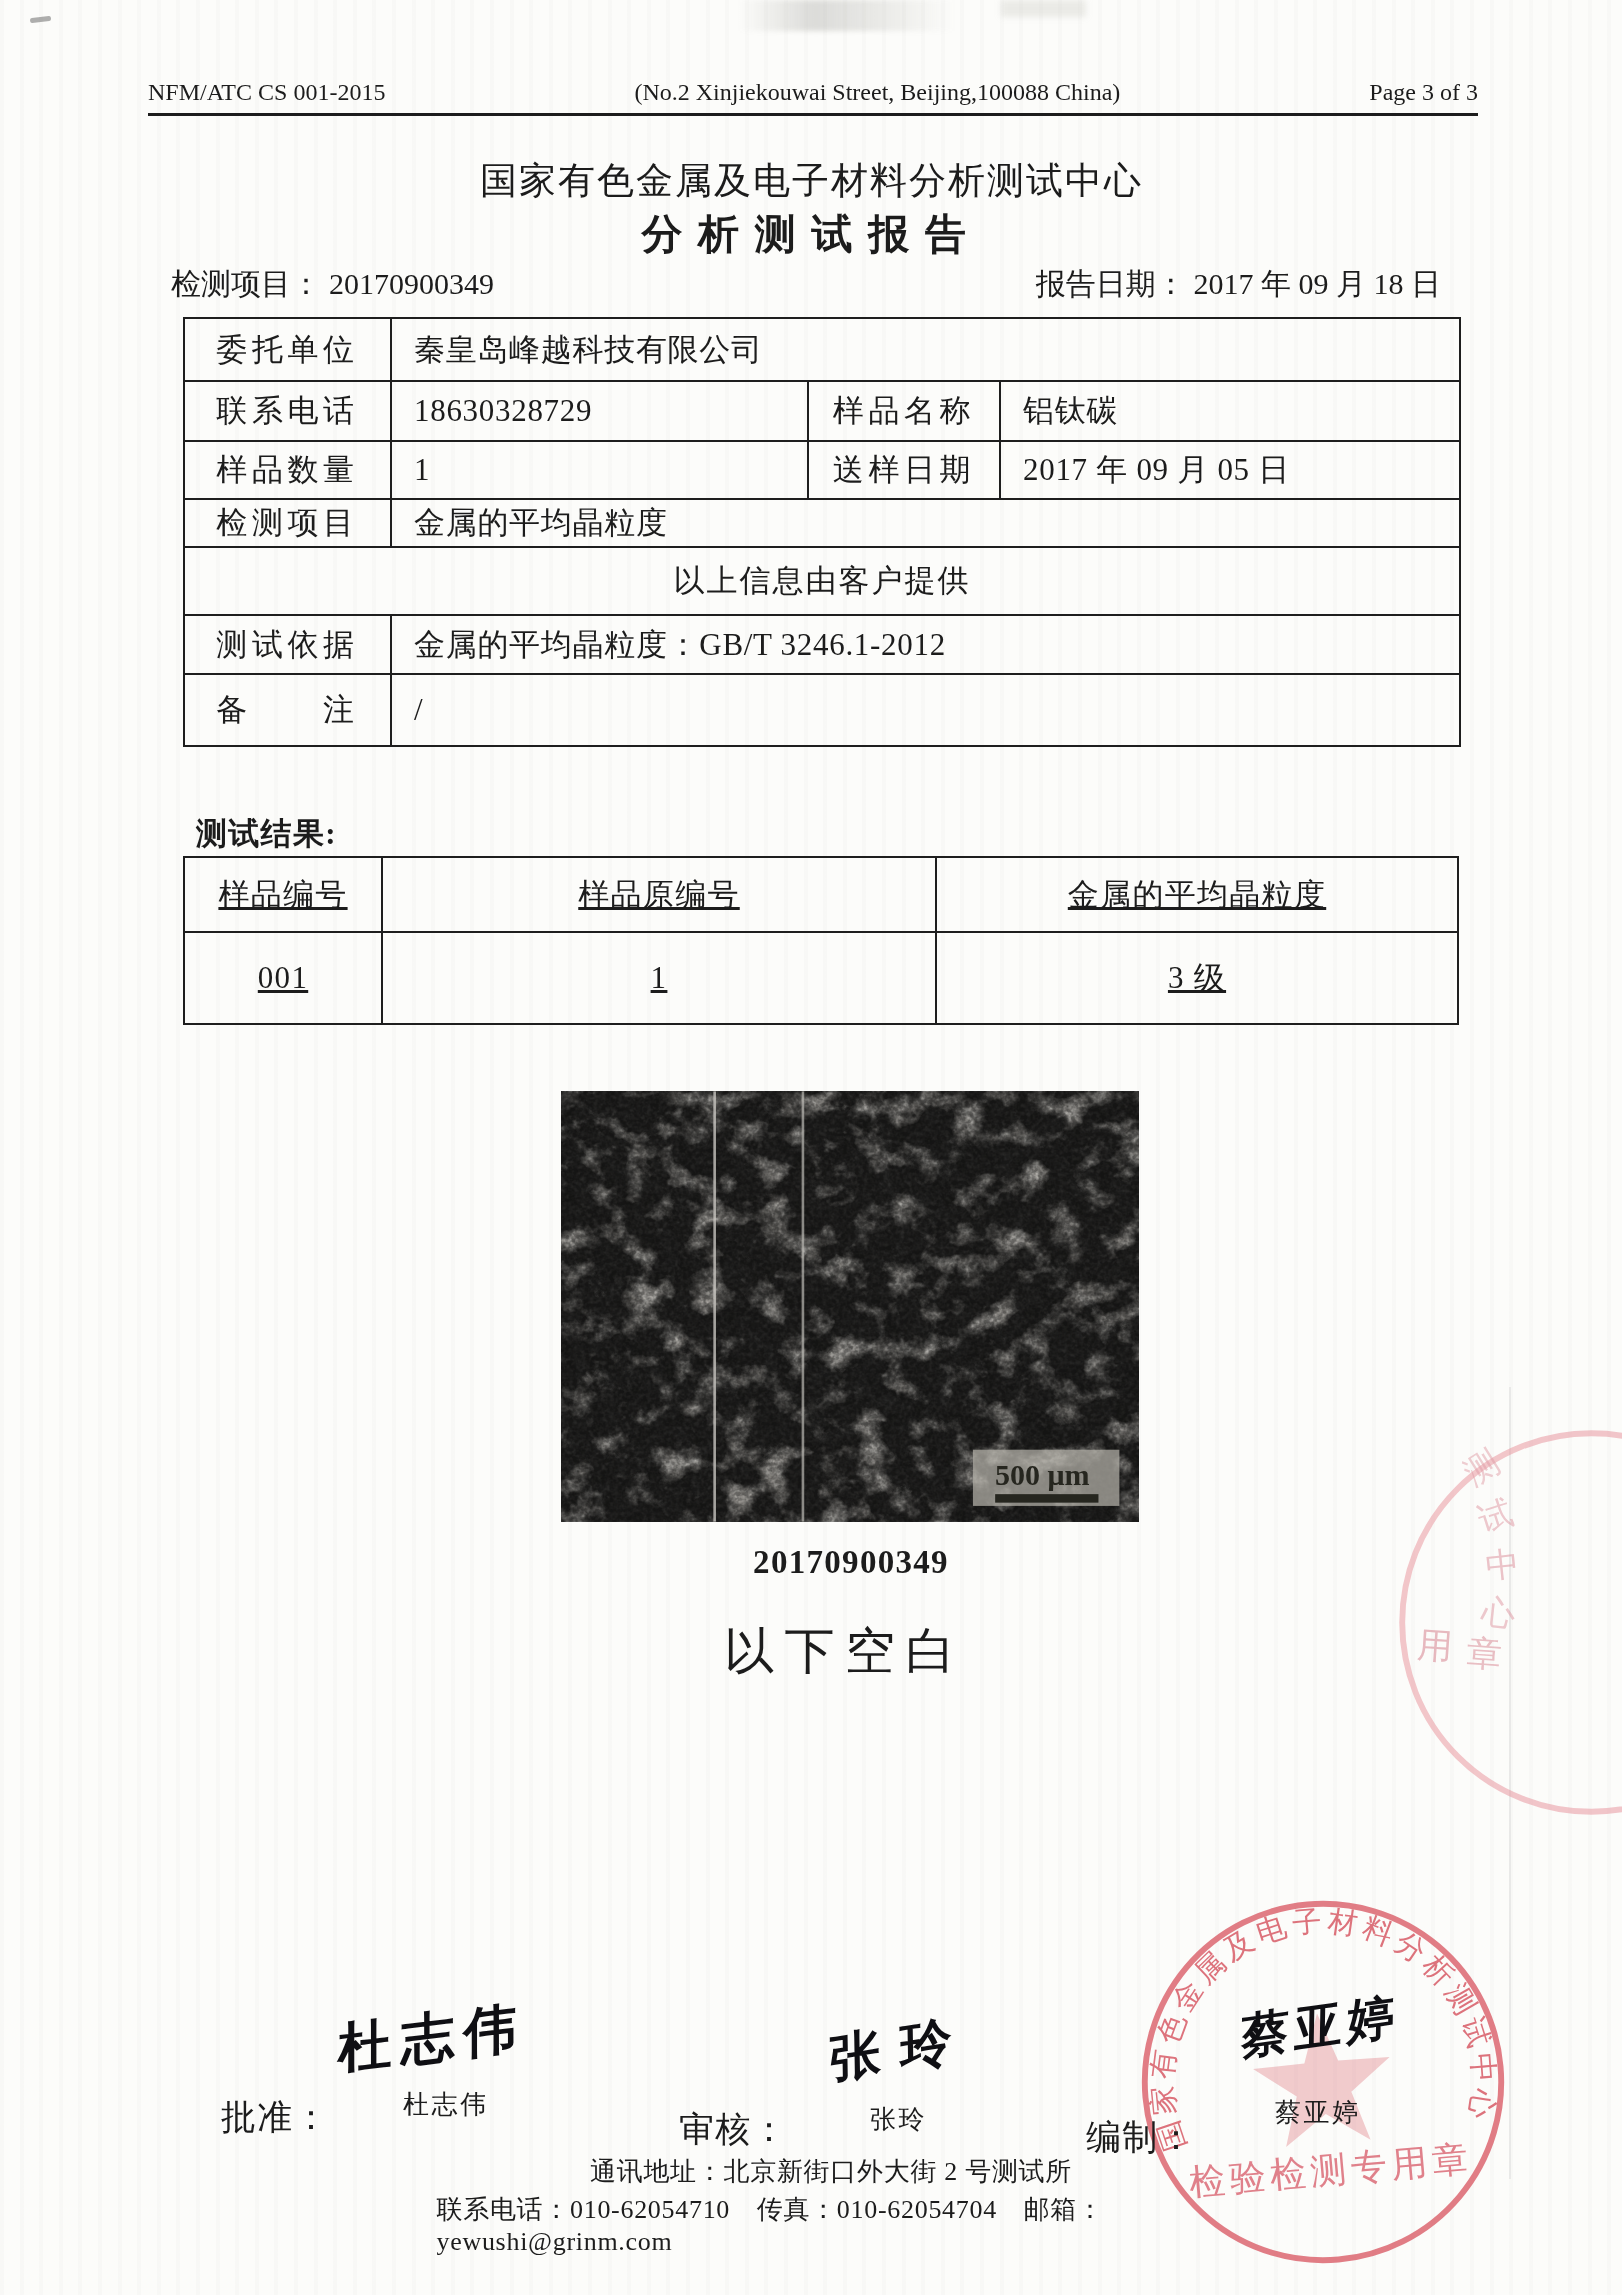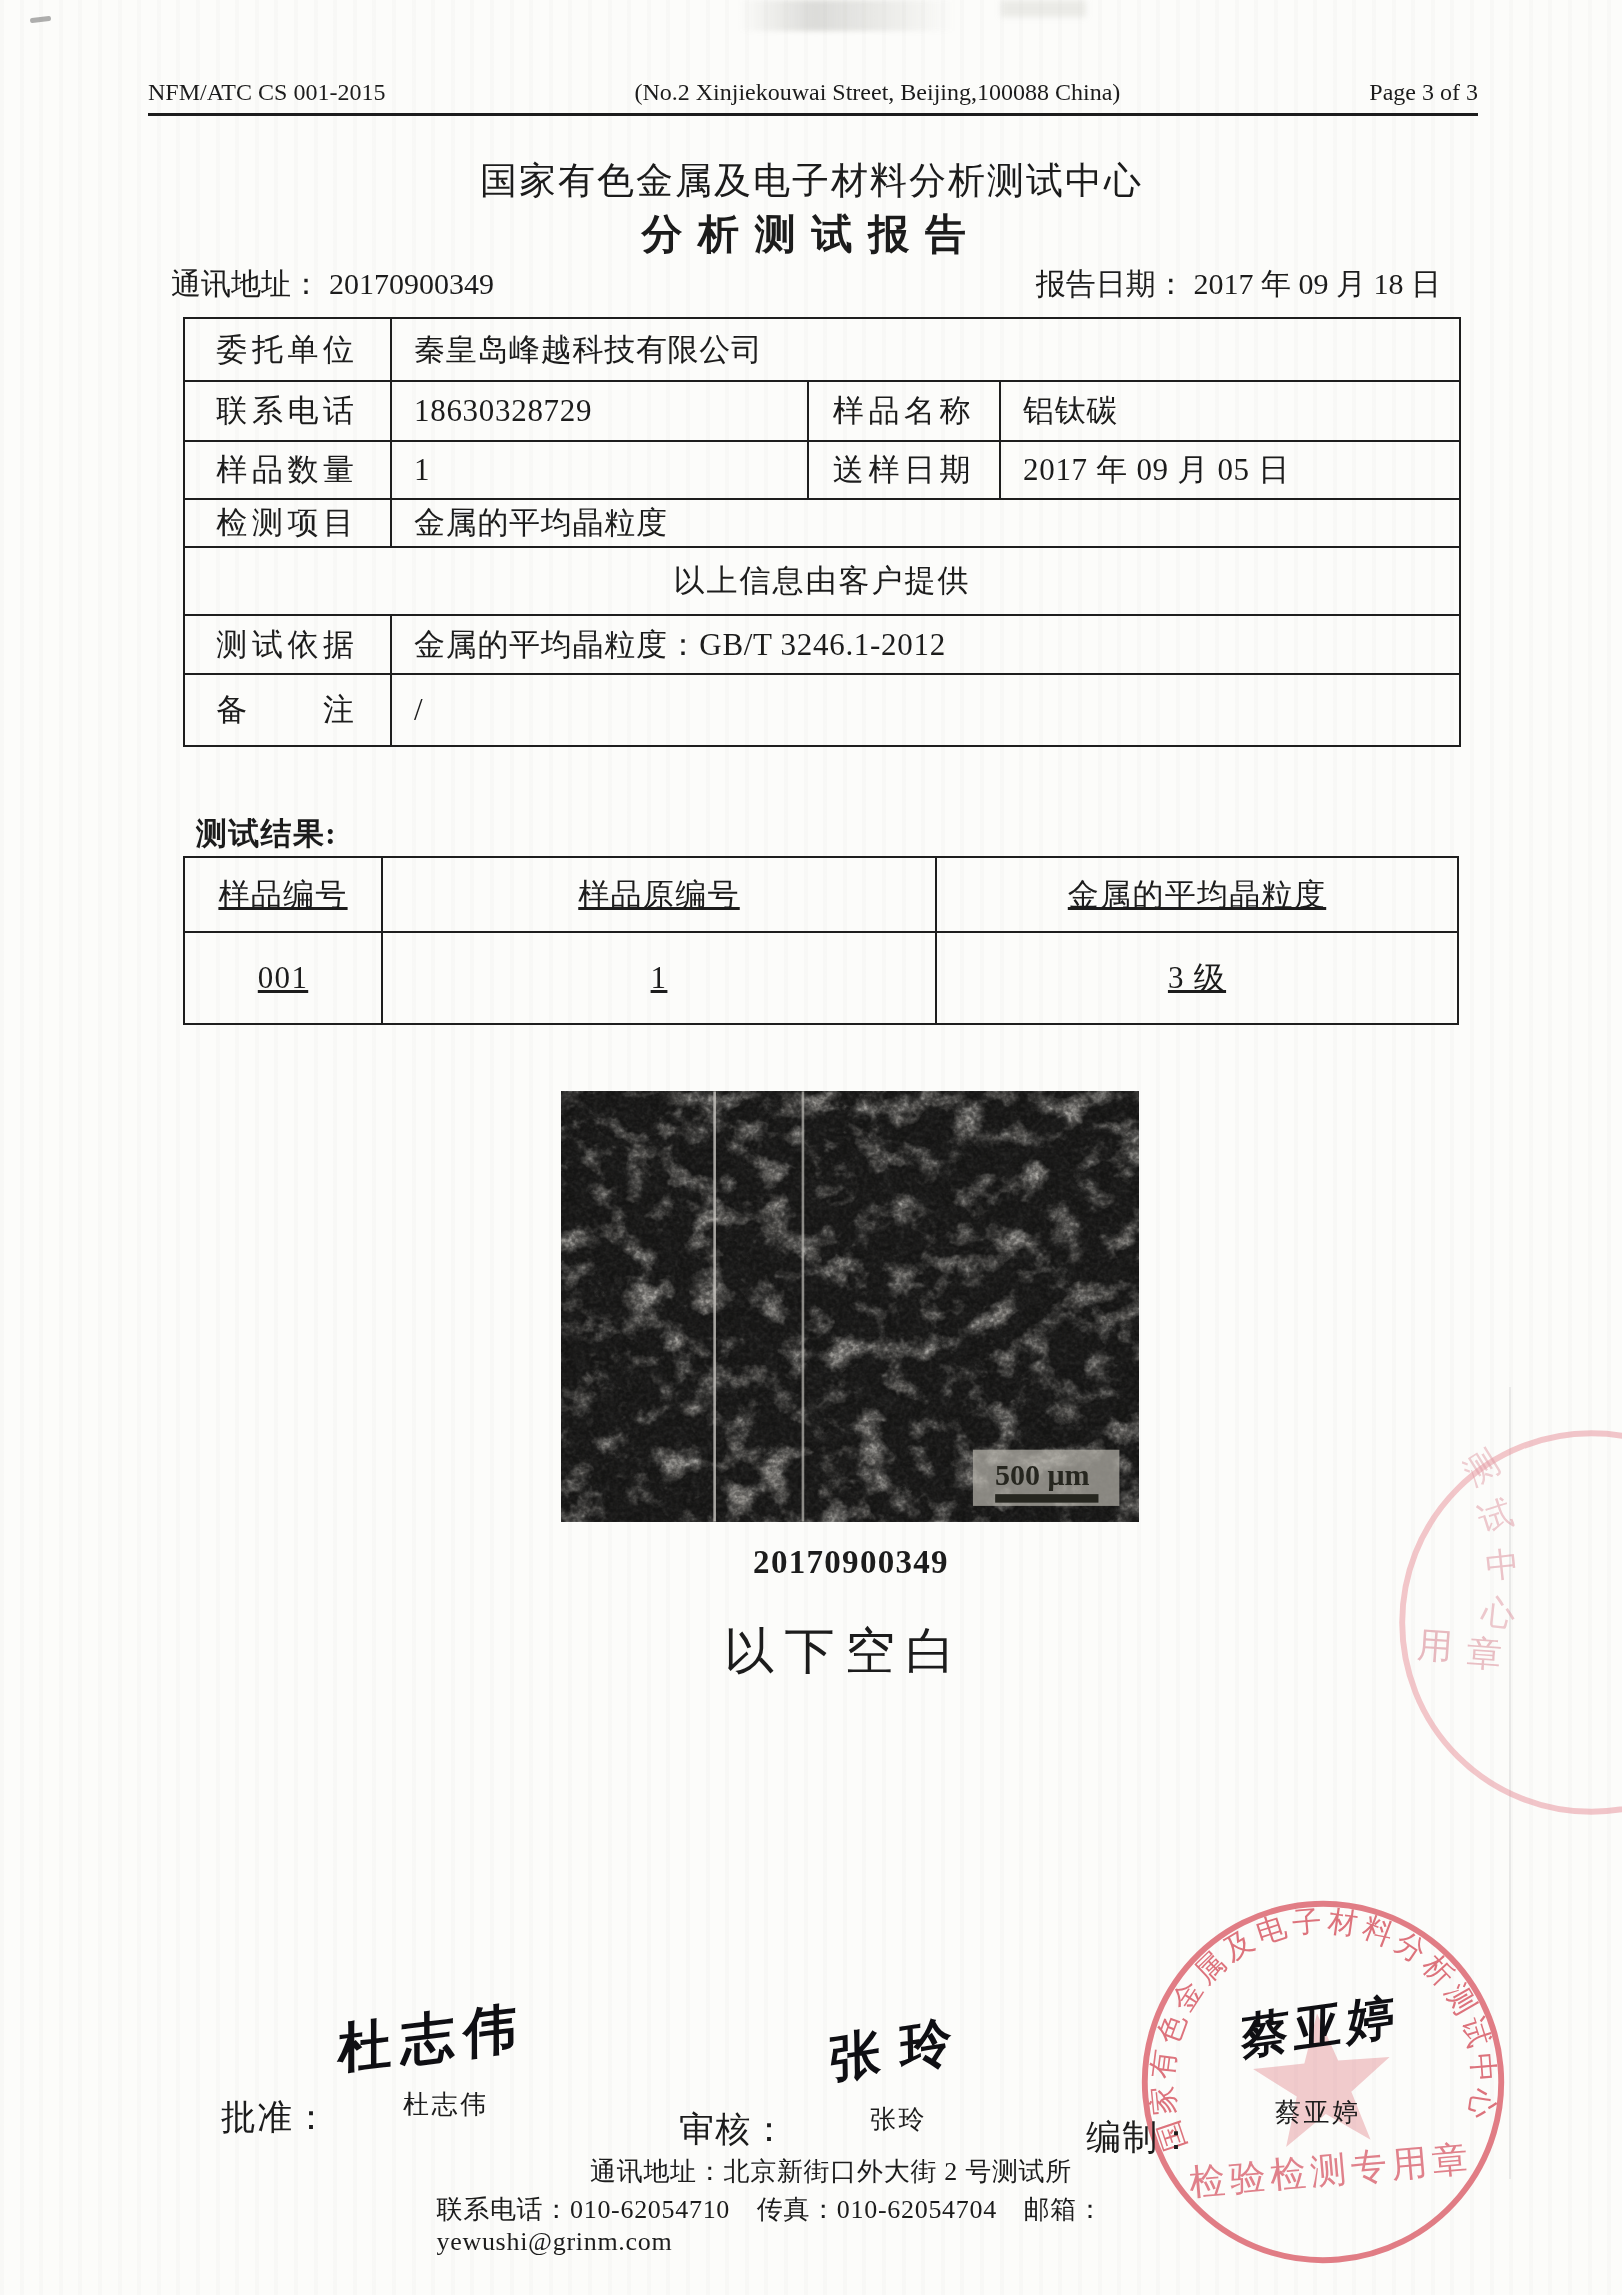--- a/index.html
+++ b/index.html
@@ -83,21 +83,21 @@
     <span>NFM/ATC CS 001-2015</span>
     <span>(No.2 Xinjiekouwai Street, Beijing,100088 China)</span>
     <span>Page 3 of 3</span>
   </div>
 
   <div class="abs org-title">国家有色金属及电子材料分析测试中心</div>
   <div class="abs report-title">分析测试报告</div>
 
   <div class="meta">
     <div>
-      <span>通讯地址：</span><span>20170900349</span>
+      <span>检测项目：</span><span>20170900349</span>
     </div>
     <div>
       <span>报告日期：</span><span>2017 年 09 月 18 日</span>
     </div>
   </div>
 
   <table class="doc info">
     <colgroup>
         <col style="width:207px">
         <col style="width:417px">

